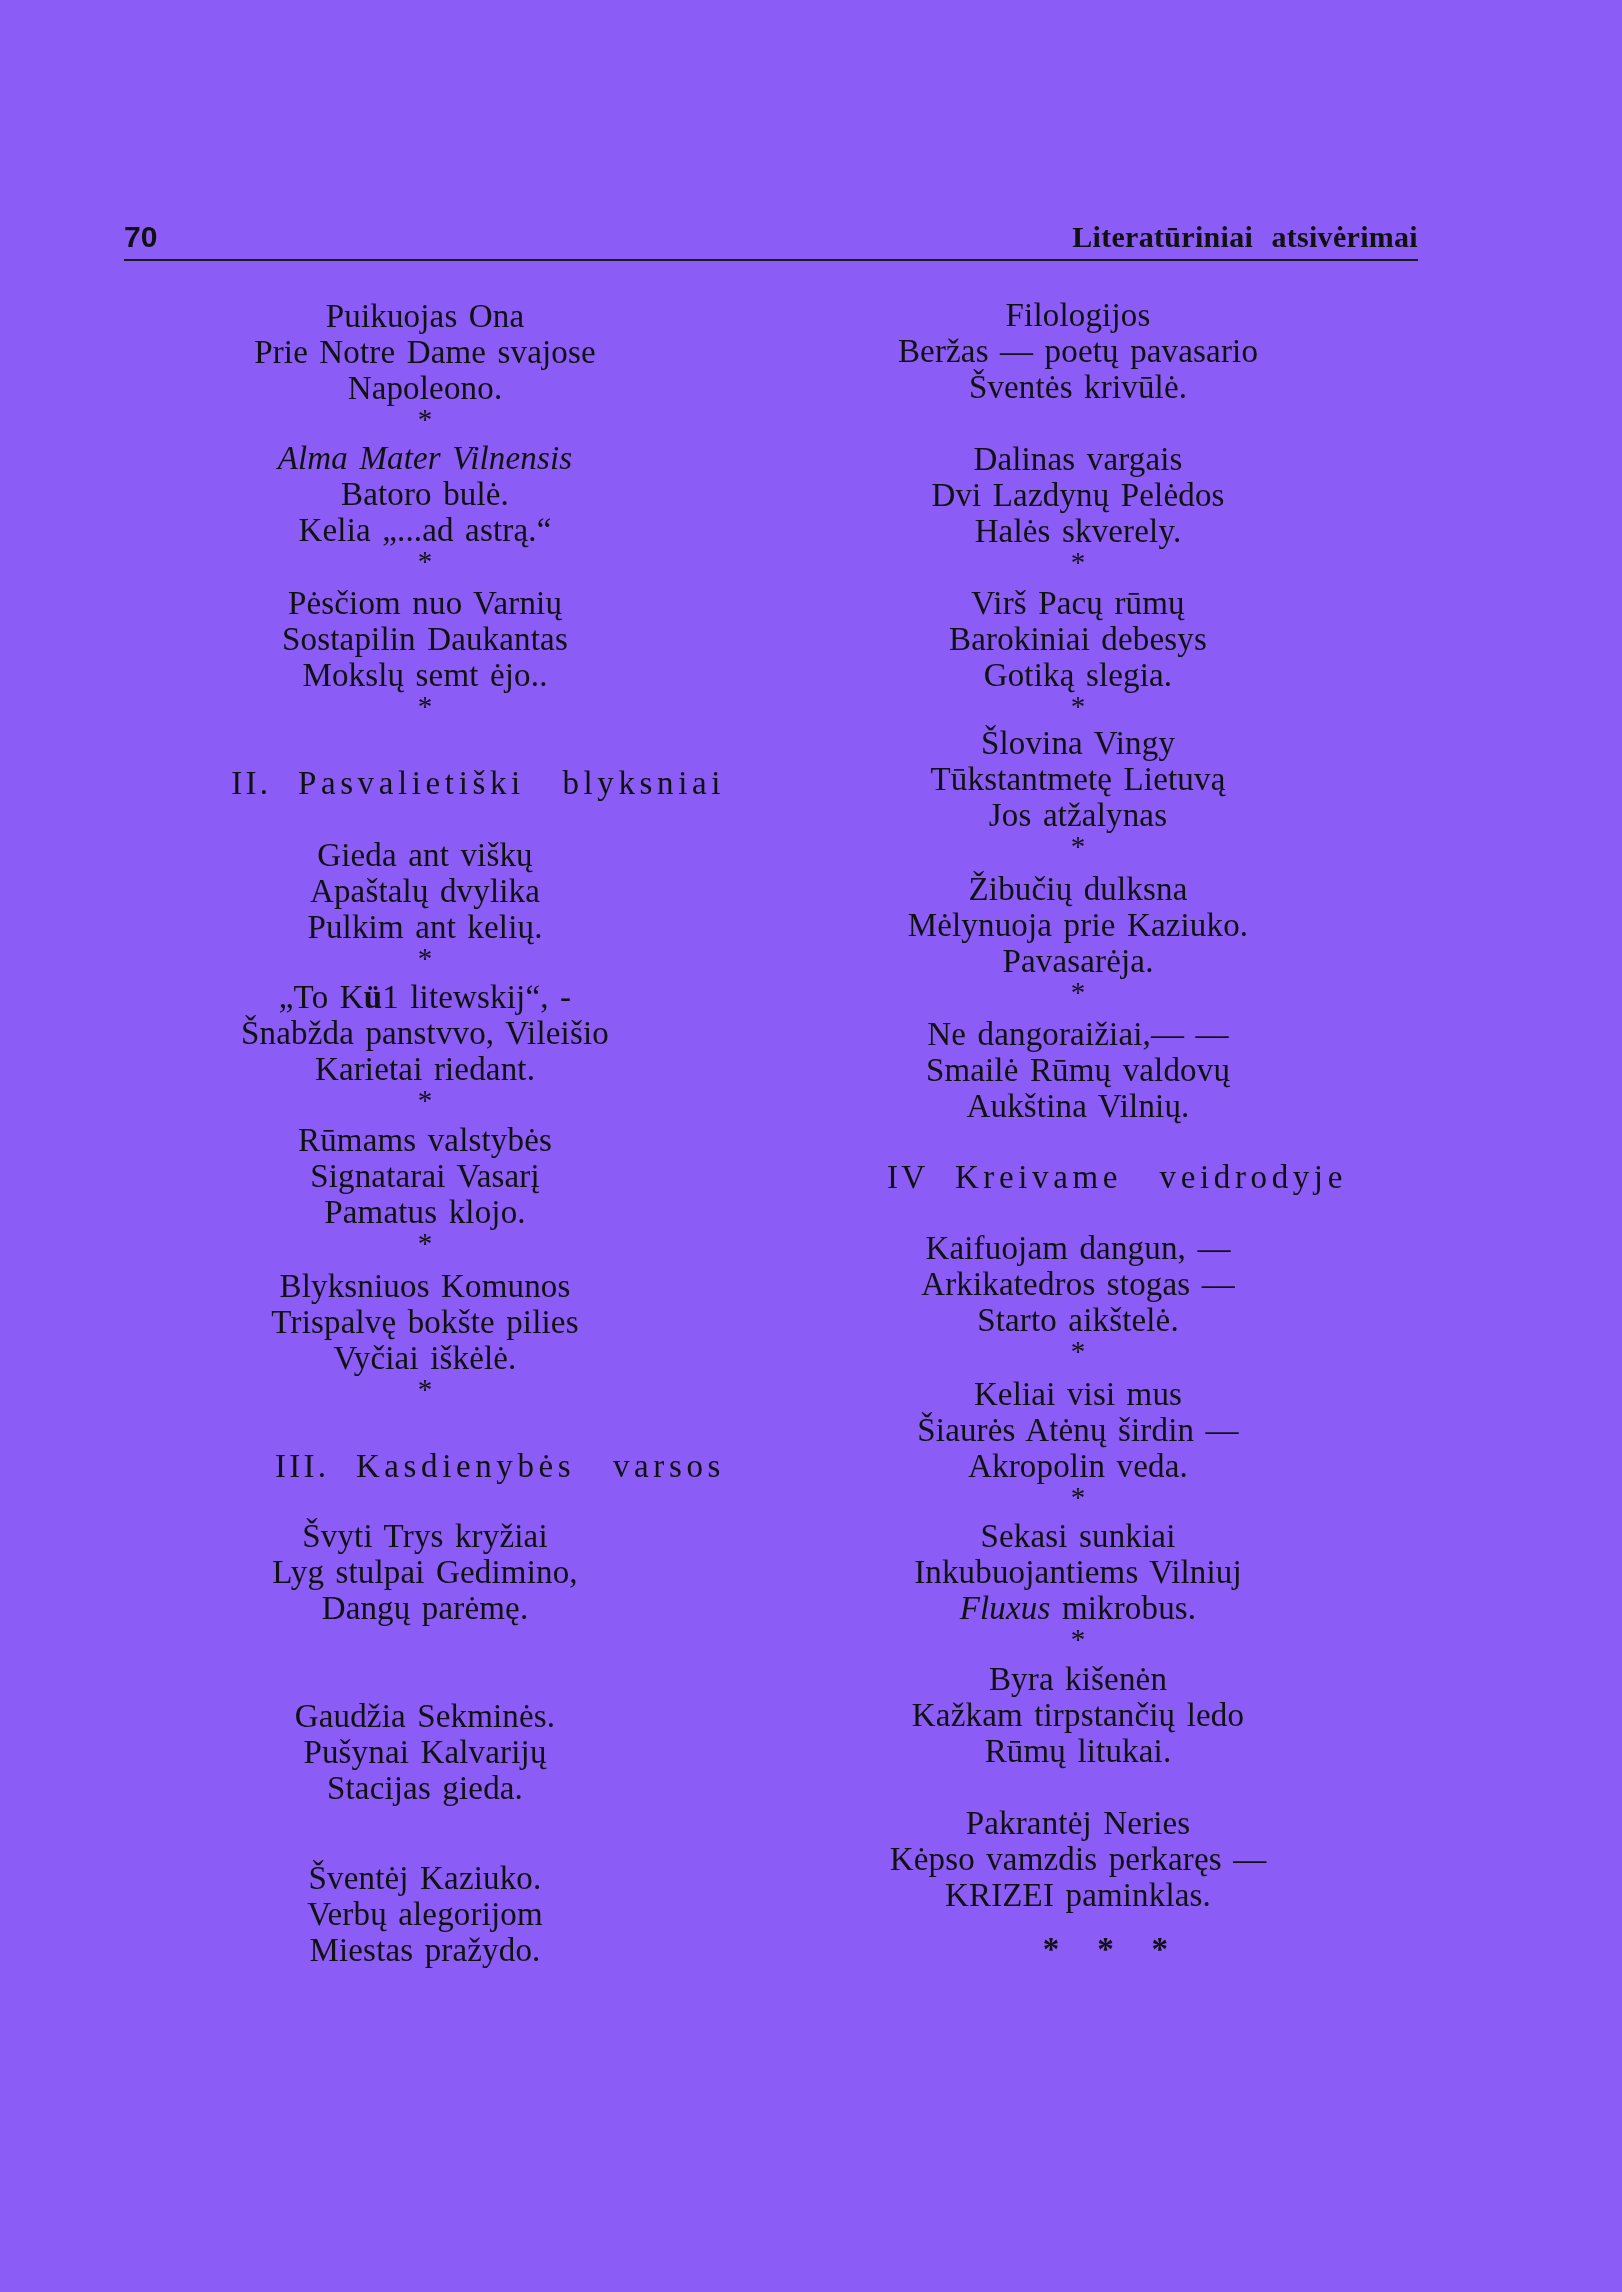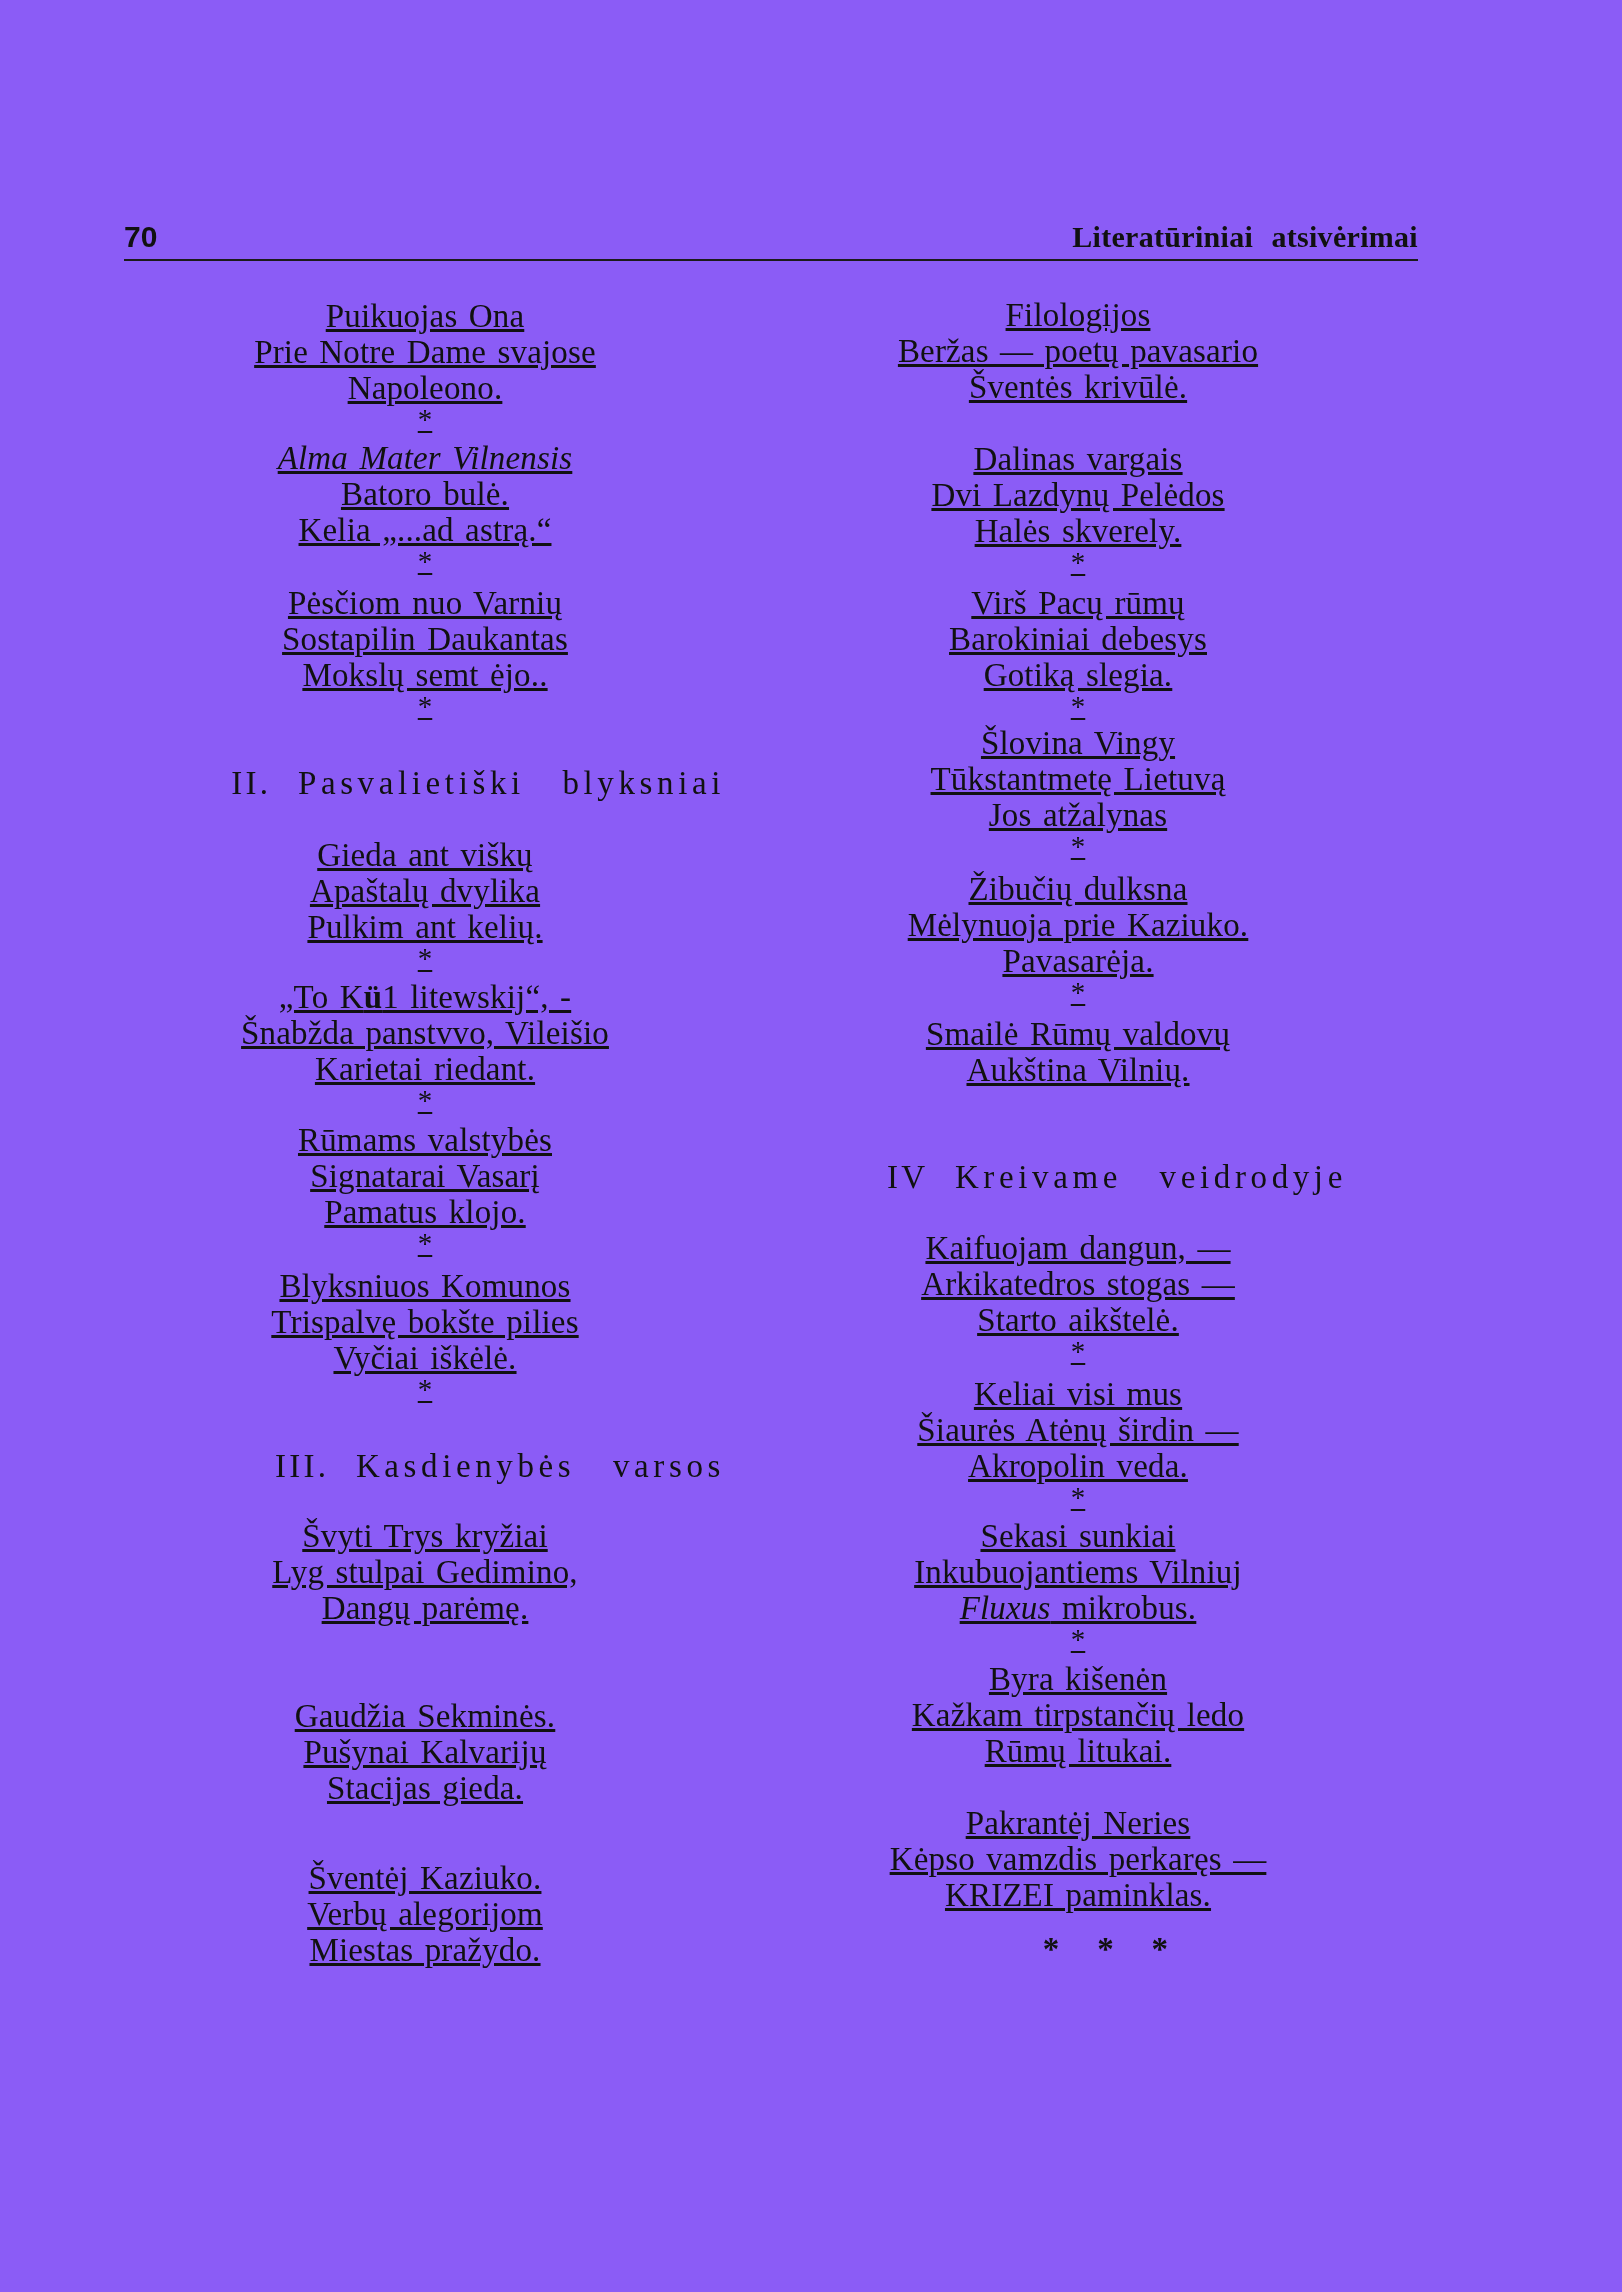--- a/index.html
+++ b/index.html
@@ -22,21 +22,21 @@
     font-weight:700;font-size:30px;line-height:1;
   }
   .running-title{
     font-weight:700;font-size:30px;line-height:1;
     word-spacing:0.35em;letter-spacing:0.01em;
   }
   .col{position:absolute;top:0;height:2293px;}
   .col-left{left:125px;width:600px;}
   .col-right{left:833px;width:490px;}
   .stanza,.heading,.ornament{position:absolute;left:0;right:0;margin:0;}
-  .stanza{text-align:center;text-decoration:underline;}
+  .stanza{text-align:center;}
   .line{
     margin:0;font-size:33px;line-height:36px;
     word-spacing:0.09em;letter-spacing:0.005em;
   }
   .sep{
     font-size:29px;line-height:24.5px;text-align:center;padding-top:1px;
   }
   .heading{
     font-size:33px;line-height:36px;text-align:right;white-space:nowrap;
   }
@@ -142,20 +142,21 @@
         <p class="line"><span>Jos atžalynas</span></p>
         <div class="sep">*</div>
       </div>
       <div class="stanza" style="top: 871px;">
         <p class="line"><span>Žibučių dulksna</span></p>
         <p class="line"><span>Mėlynuoja prie Kaziuko.</span></p>
         <p class="line"><span>Pavasarėja.</span></p>
         <div class="sep">*</div>
       </div>
       <div class="stanza" style="top: 1016px;">
+        <p class="line"><span>Ne dangoraižiai,— —</span></p>
         <p class="line"><span>Smailė Rūmų valdovų</span></p>
         <p class="line"><span>Aukština Vilnių.</span></p>
       </div>
       <div class="heading" style="padding-left: 54px; top: 1159px;"><span class="sec-num">IV</span><span class="sec-title">Kreivame veidrodyje</span></div>
       <div class="stanza" style="top: 1230px;">
         <p class="line"><span>Kaifuojam dangun, —</span></p>
         <p class="line"><span>Arkikatedros stogas —</span></p>
         <p class="line"><span>Starto aikštelė.</span></p>
         <div class="sep">*</div>
       </div>

